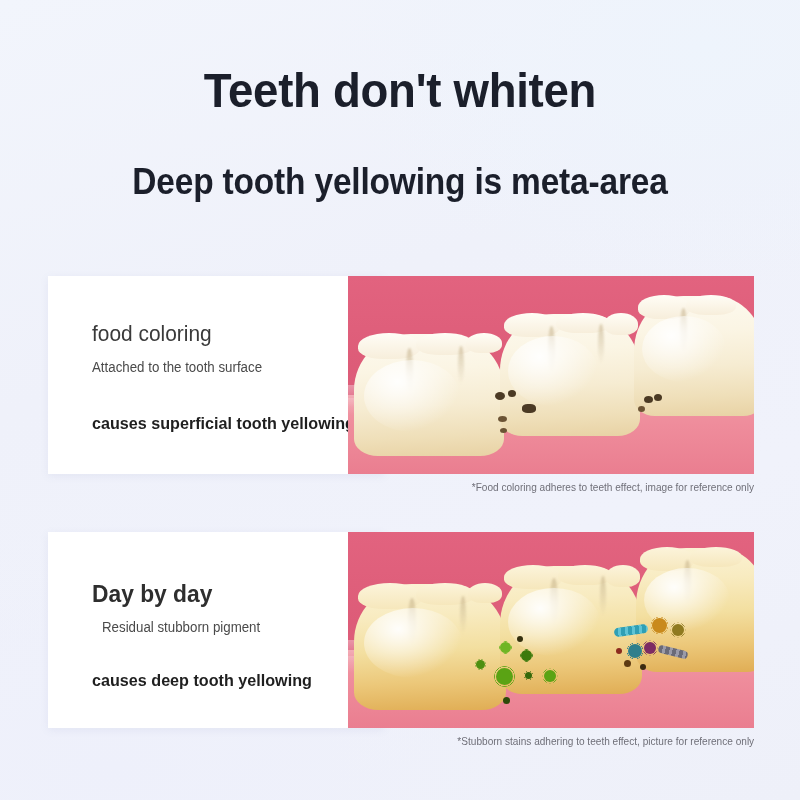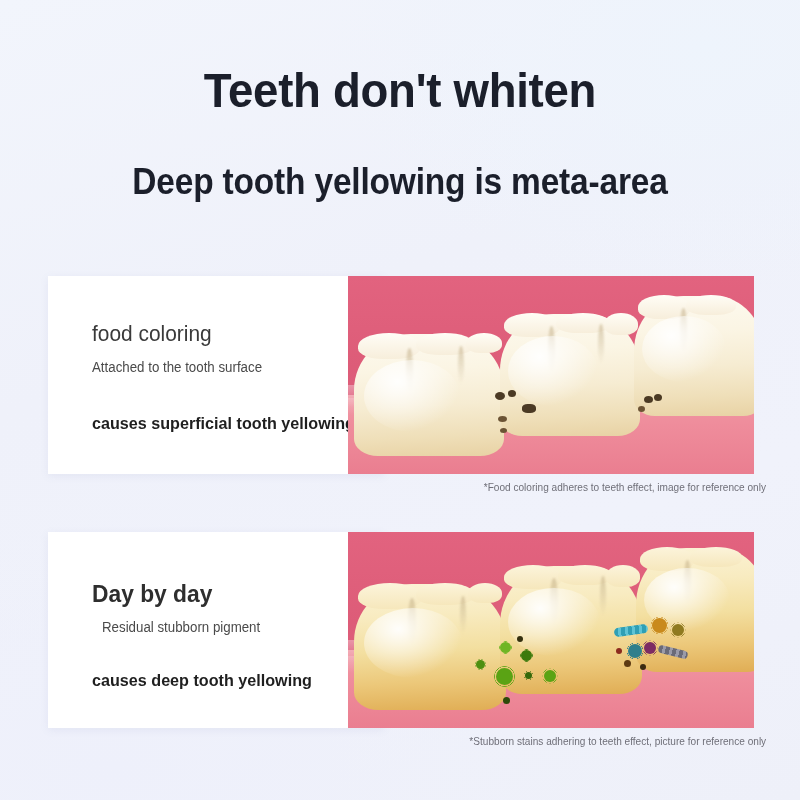--- a/index.html
+++ b/index.html
@@ -21,21 +21,21 @@
     white-space:nowrap;
   }
   .subtitle{
     position:absolute;left:0;top:160px;width:800px;text-align:center;
     font-size:36px;line-height:44px;font-weight:bold;color:#1b1f2b;
     letter-spacing:-0.2px;transform:scaleX(.93);transform-origin:50% 50%;
     white-space:nowrap;
   }
 
   
-  .card{position:absolute;padding-left:12px;}
+  .card{position:absolute;}
   .card-white{
     position:absolute;left:0;top:0;background:#ffffff;
     box-shadow:0 2px 8px rgba(120,130,180,.10);
   }
   .card-text{position:absolute;left:44px;top:0;width:260px;}
   .kicker{font-size:22px;color:#3a3a3a;line-height:28px;transform:scaleX(.95);transform-origin:0 50%;white-space:nowrap;}
   .kicker.bold{font-weight:bold;font-size:24px;color:#2e2e2e;}
   .sub{font-size:14px;color:#4a4a4a;line-height:20px;margin-top:9px;transform:scaleX(.95);transform-origin:0 50%;white-space:nowrap;}
   .sub.indent{margin-left:10px;}
   .lead{font-size:17px;font-weight:bold;color:#1f1f1f;line-height:24px;transform:scaleX(.95);transform-origin:0 50%;white-space:nowrap;}

